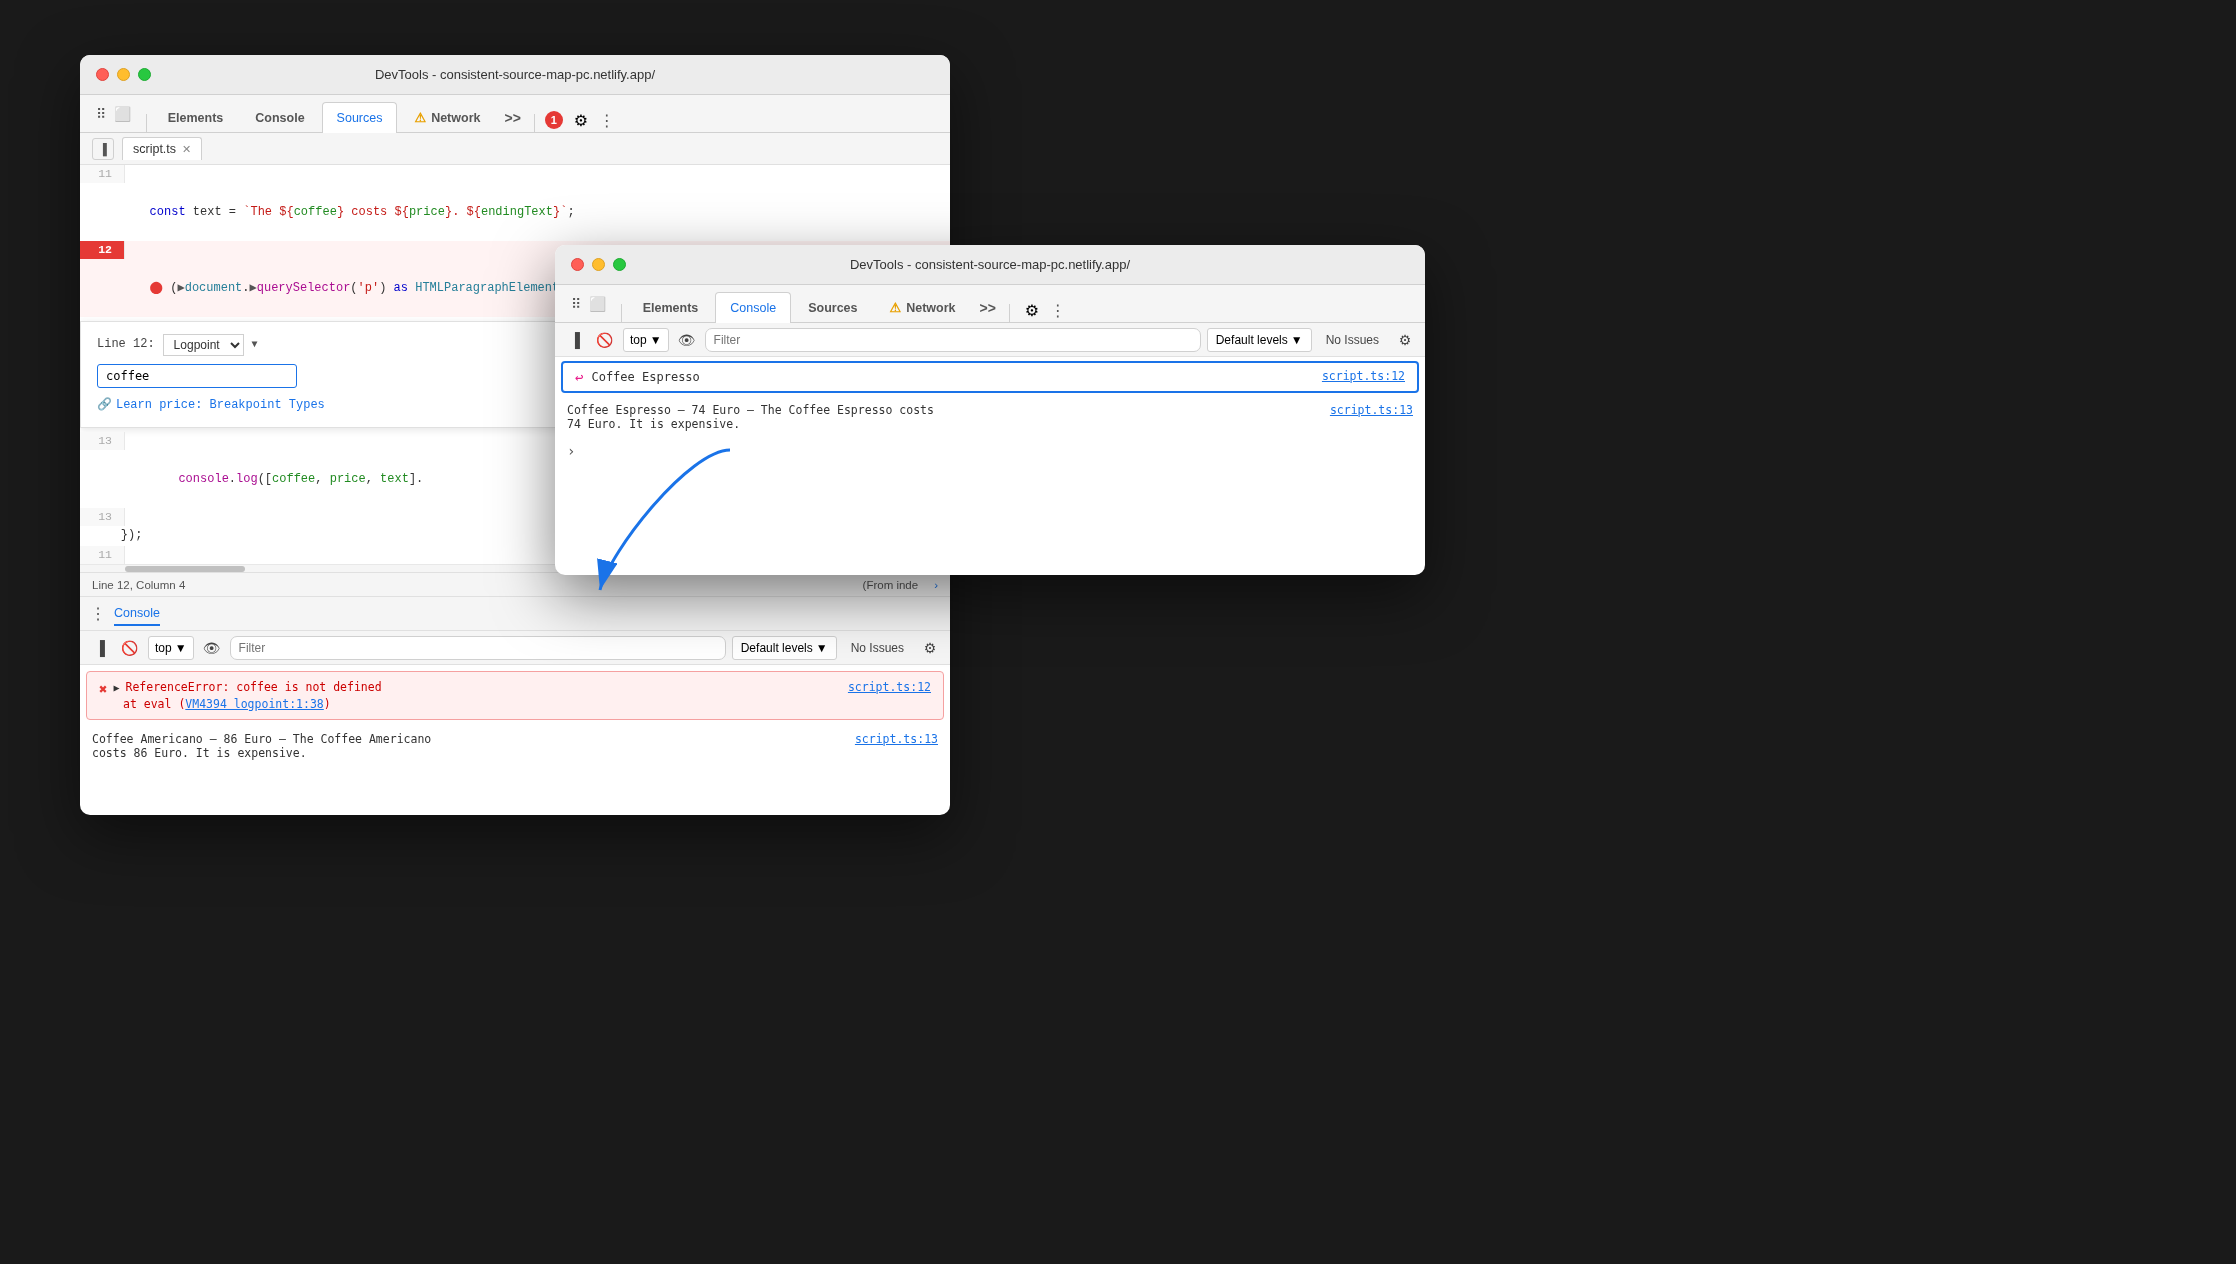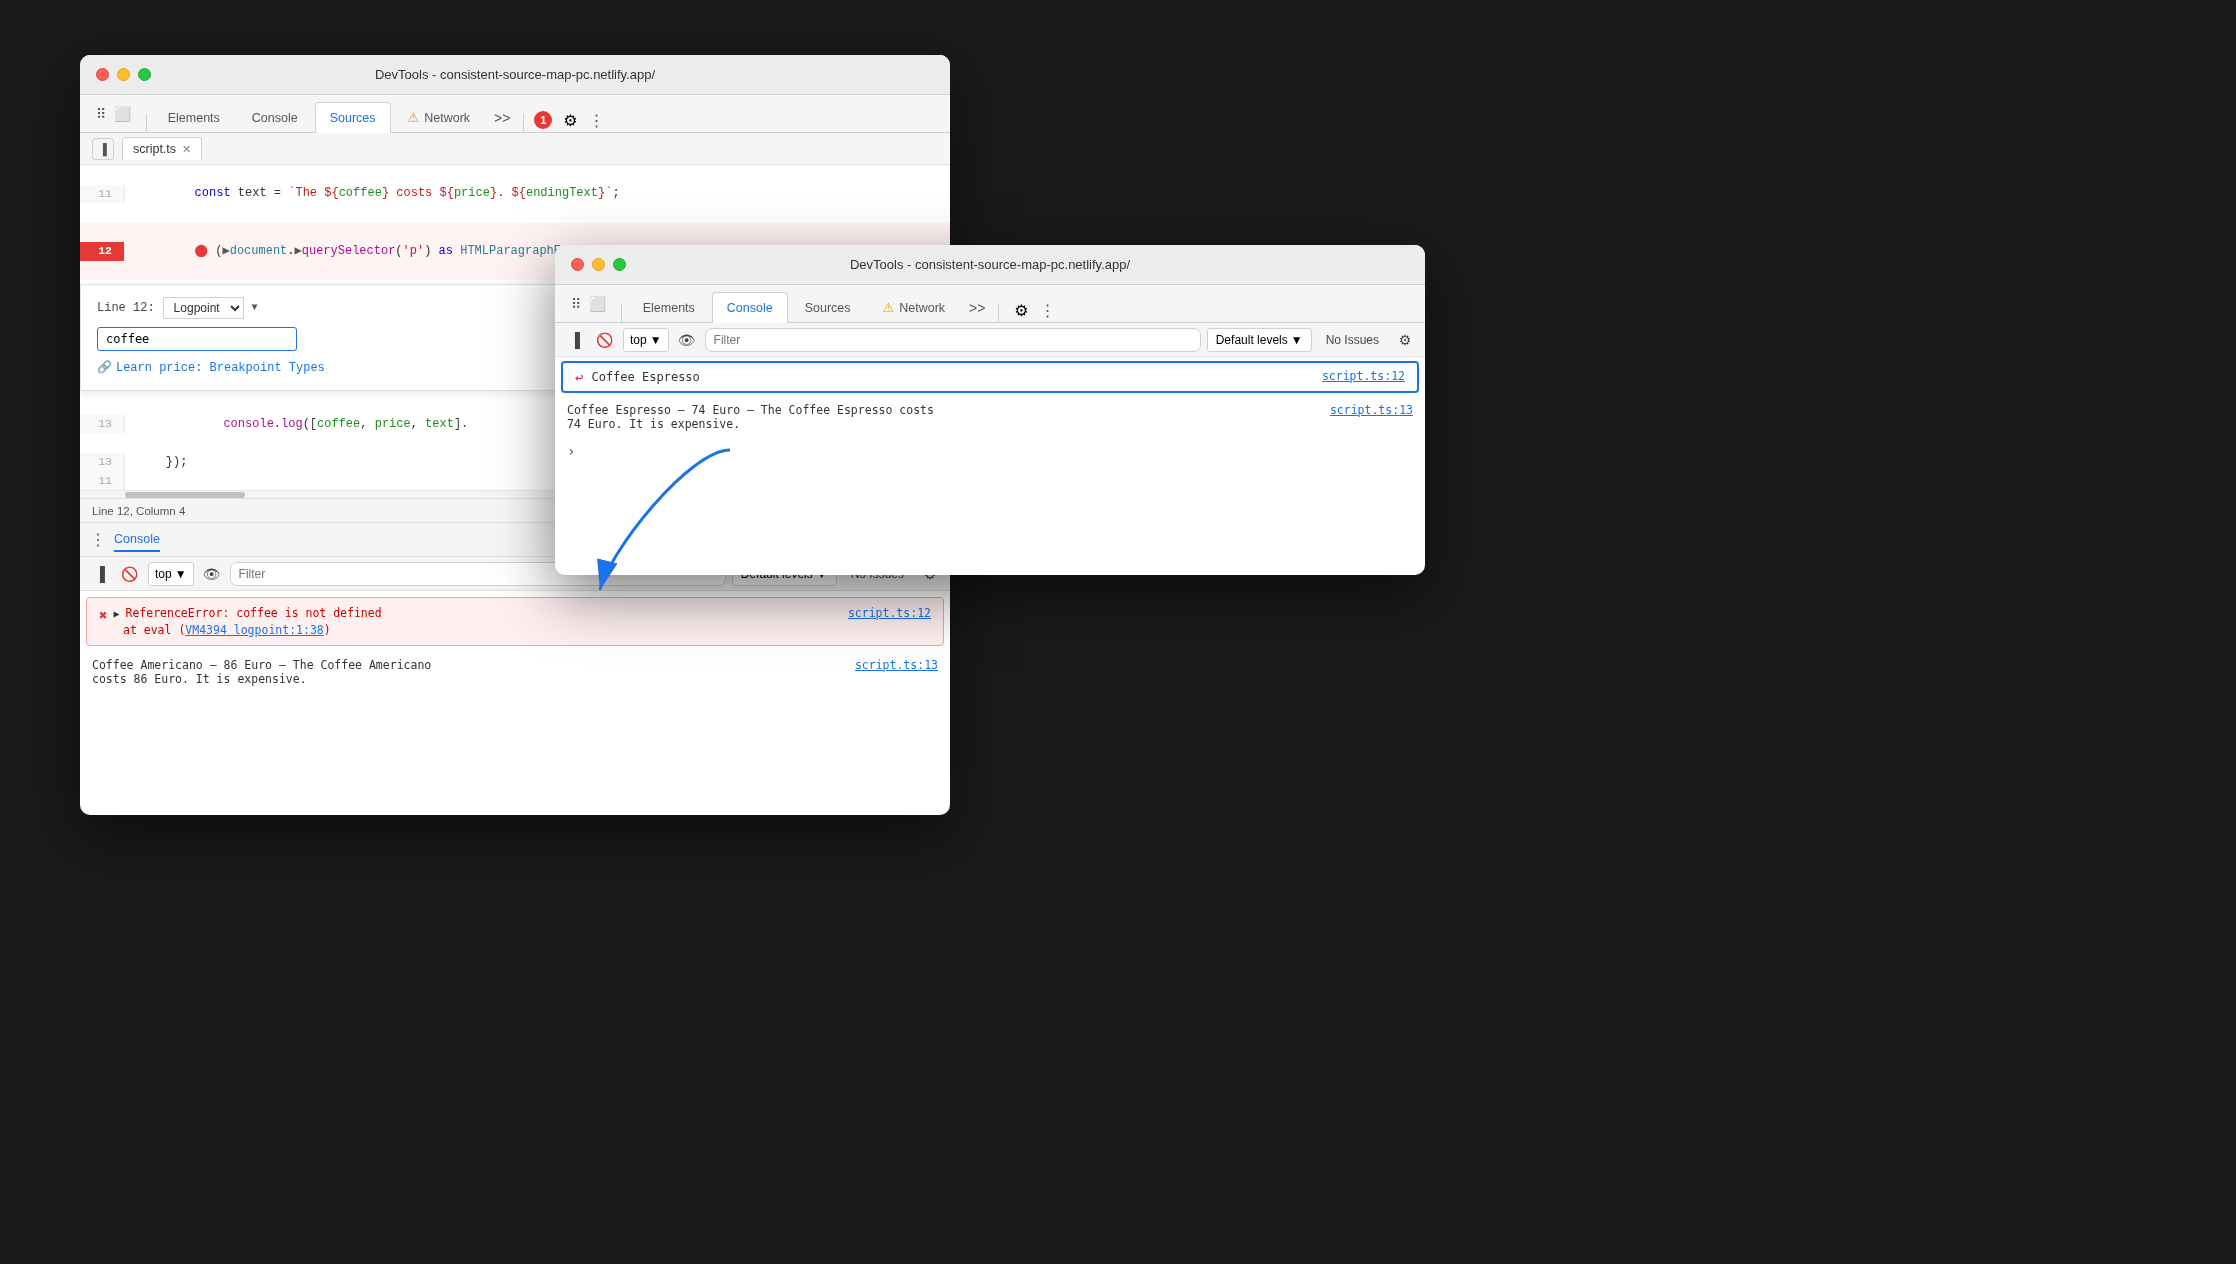--- a/index.html
+++ b/index.html
@@ -75,20 +75,21 @@
       padding: 0 14px;
       display: flex;
       align-items: center;
       font-size: 12.5px;
       color: #555;
       cursor: pointer;
       border-radius: 4px 4px 0 0;
       border: 1px solid transparent;
       border-bottom: none;
       gap: 5px;
+      font-weight: bold;
     }
     .tab-item.active {
       color: #1a73e8;
       background: #fff;
       border-color: #d0d0d0;
       font-weight: 500;
     }
     .tab-item.active::after {
       content: '';
       position: absolute;
@@ -213,21 +214,22 @@
 
     
     .code-area {
       background: #fff;
       font-family: 'Menlo', 'Monaco', 'Courier New', monospace;
       font-size: 12px;
       line-height: 1.6;
     }
     .code-line {
       display: flex;
-      align-items: center;
+      align-items: flex-start;
+      flex-direction: column;
     }
     .line-num {
       width: 45px;
       min-width: 45px;
       color: #aaa;
       text-align: right;
       padding-right: 12px;
       font-size: 11.5px;
       user-select: none;
       background: #f8f8f8;

